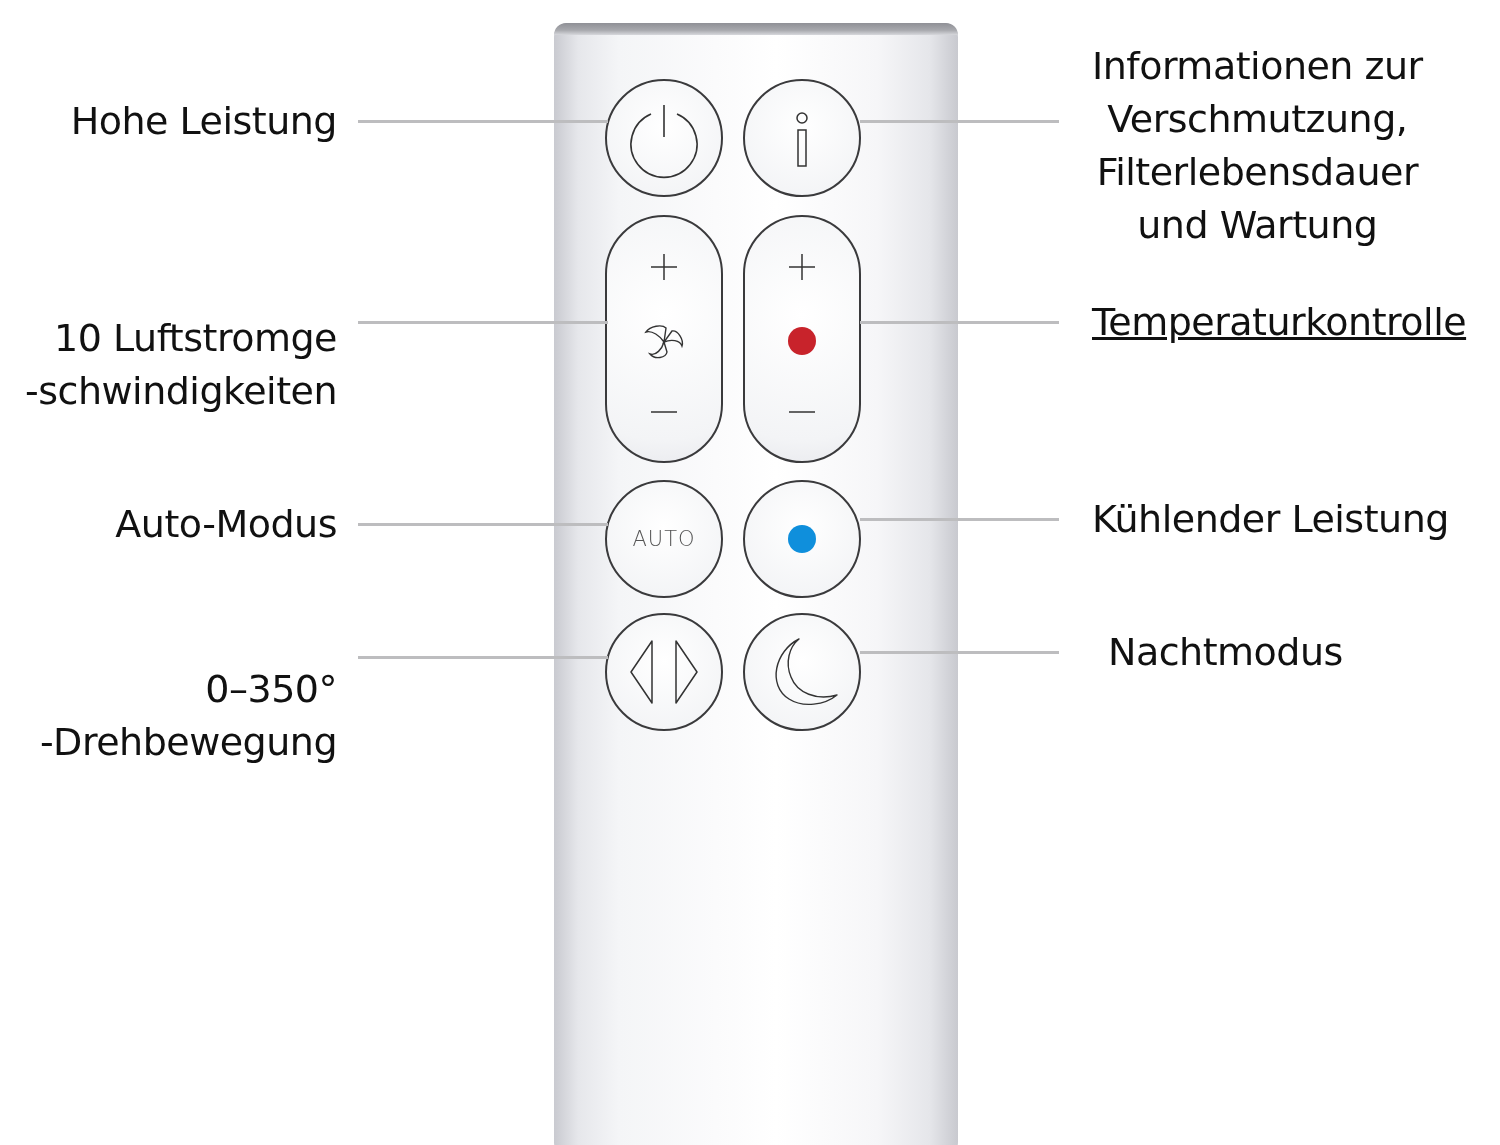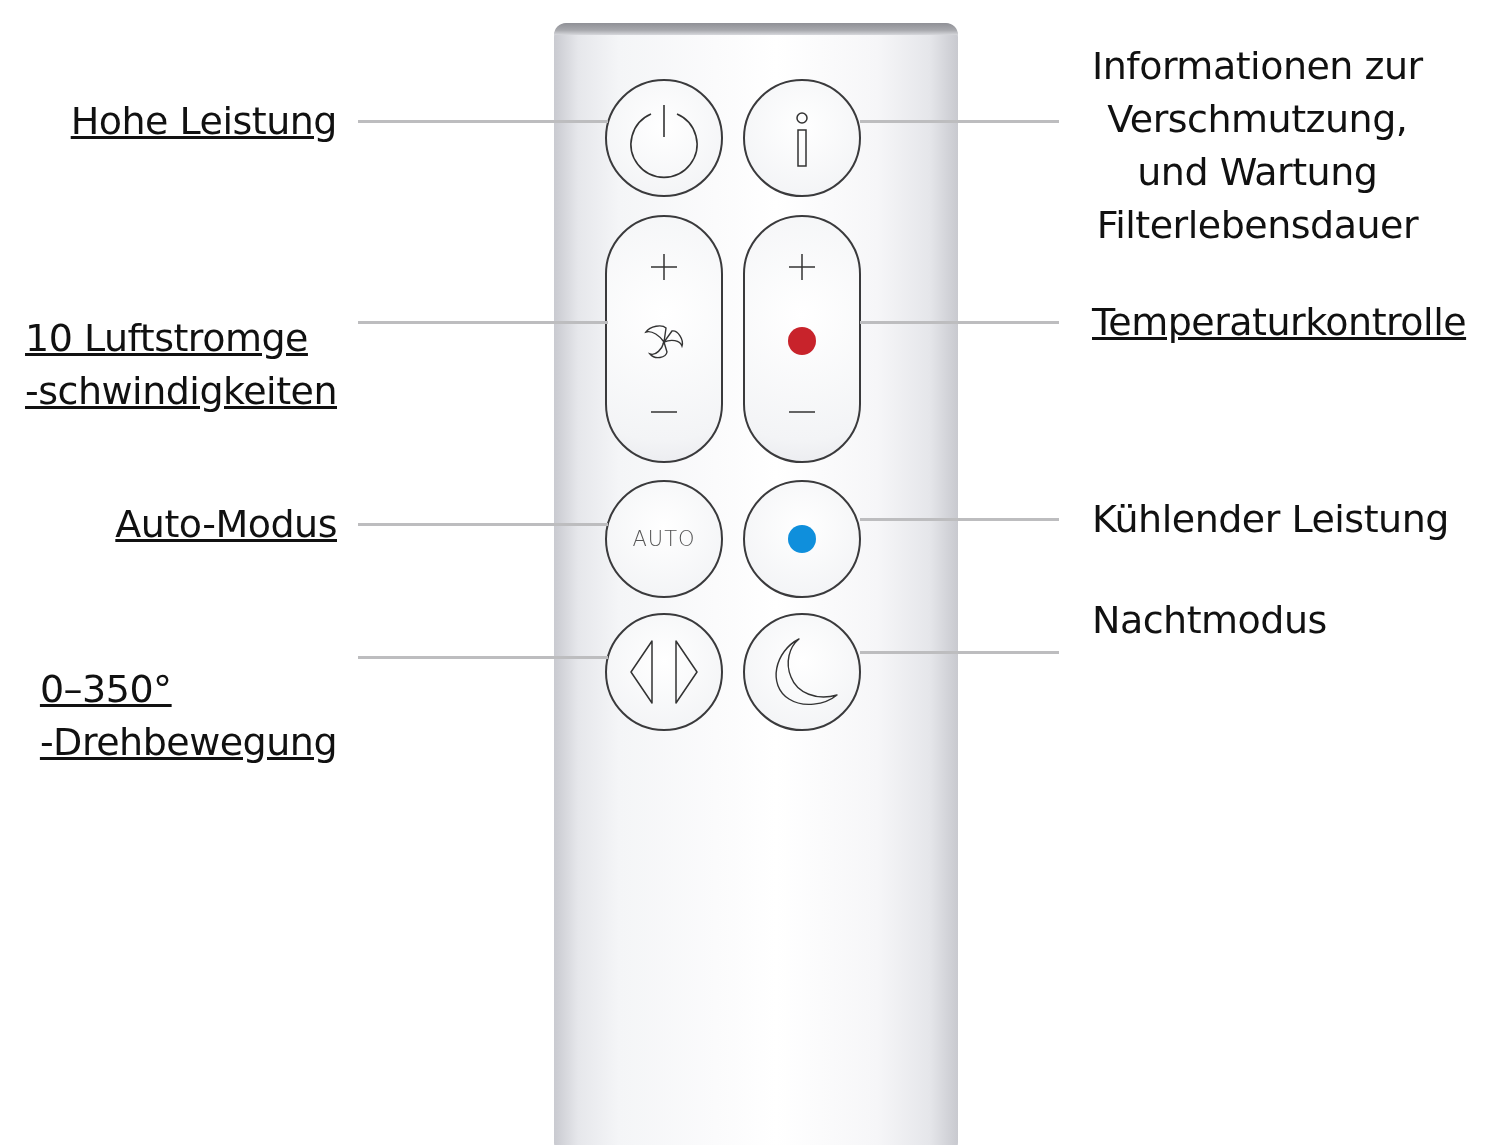--- a/index.html
+++ b/index.html
@@ -14,21 +14,21 @@
   .btn { position:absolute; border:2px solid #3a3a3c; background:radial-gradient(circle at 50% 40%,#ffffff 0%,#f3f4f6 80%,#e9eaee 100%);
          box-sizing:border-box; cursor:pointer; }
   .circle { width:118px; height:118px; border-radius:50%; }
   .pill { width:118px; height:248px; border-radius:59px; }
   .pill .seg { position:absolute; left:0; width:100%; height:33%; }
   .btn svg { position:absolute; }
   .auto-text { position:absolute; left:0; top:0; width:100%; height:100%; display:flex; align-items:center; justify-content:center;
                font-family:"DejaVu Sans", sans-serif; font-size:21px; font-weight:300; color:#555; letter-spacing:1px; }
   .dot { position:absolute; border-radius:50%; }
   .label { position:absolute; font-family:"DejaVu Sans", sans-serif; font-size:38px; line-height:53px; color:#111; font-weight:normal; white-space:nowrap; letter-spacing:-0.5px; }
-  .label.left { right:1163px;text-decoration:underline; }
+  .label.left { text-align:right; right:1163px; }
   .label.right { text-align:center; left:1092px; }
   .leader { position:absolute; height:3px; background:#bdbdbf; }
 </style>
 </head>
 <body>
 
 <div class="remote">
   <div class="remote-top"></div>
 
   <div class="btn circle" style="left:51px;top:56px;">
@@ -124,24 +124,24 @@
   <div>Auto-Modus</div>
 </div>
 <div class="label left" style="top:631px;margin-top:32px;">
   <div>0–350°</div>
   <div>-Drehbewegung</div>
 </div>
 
 <div class="label right" style="top:40px;">
   <div>Informationen zur</div>
   <div>Verschmutzung,</div>
+  <div>Filterlebensdauer</div>
   <div>und Wartung</div>
-  <div>Filterlebensdauer</div>
 </div>
 <div class="label right" style="top:296px;text-decoration:underline;">
   <div>Temperaturkontrolle</div>
 </div>
 <div class="label right" style="top:493px;">
   <div>Kühlender Leistung</div>
 </div>
-<div class="label right" style="top:594px;">
+<div class="label right" style="top:626px;margin-left:16px;">
   <div>Nachtmodus</div>
 </div>
 
 </body></html>

